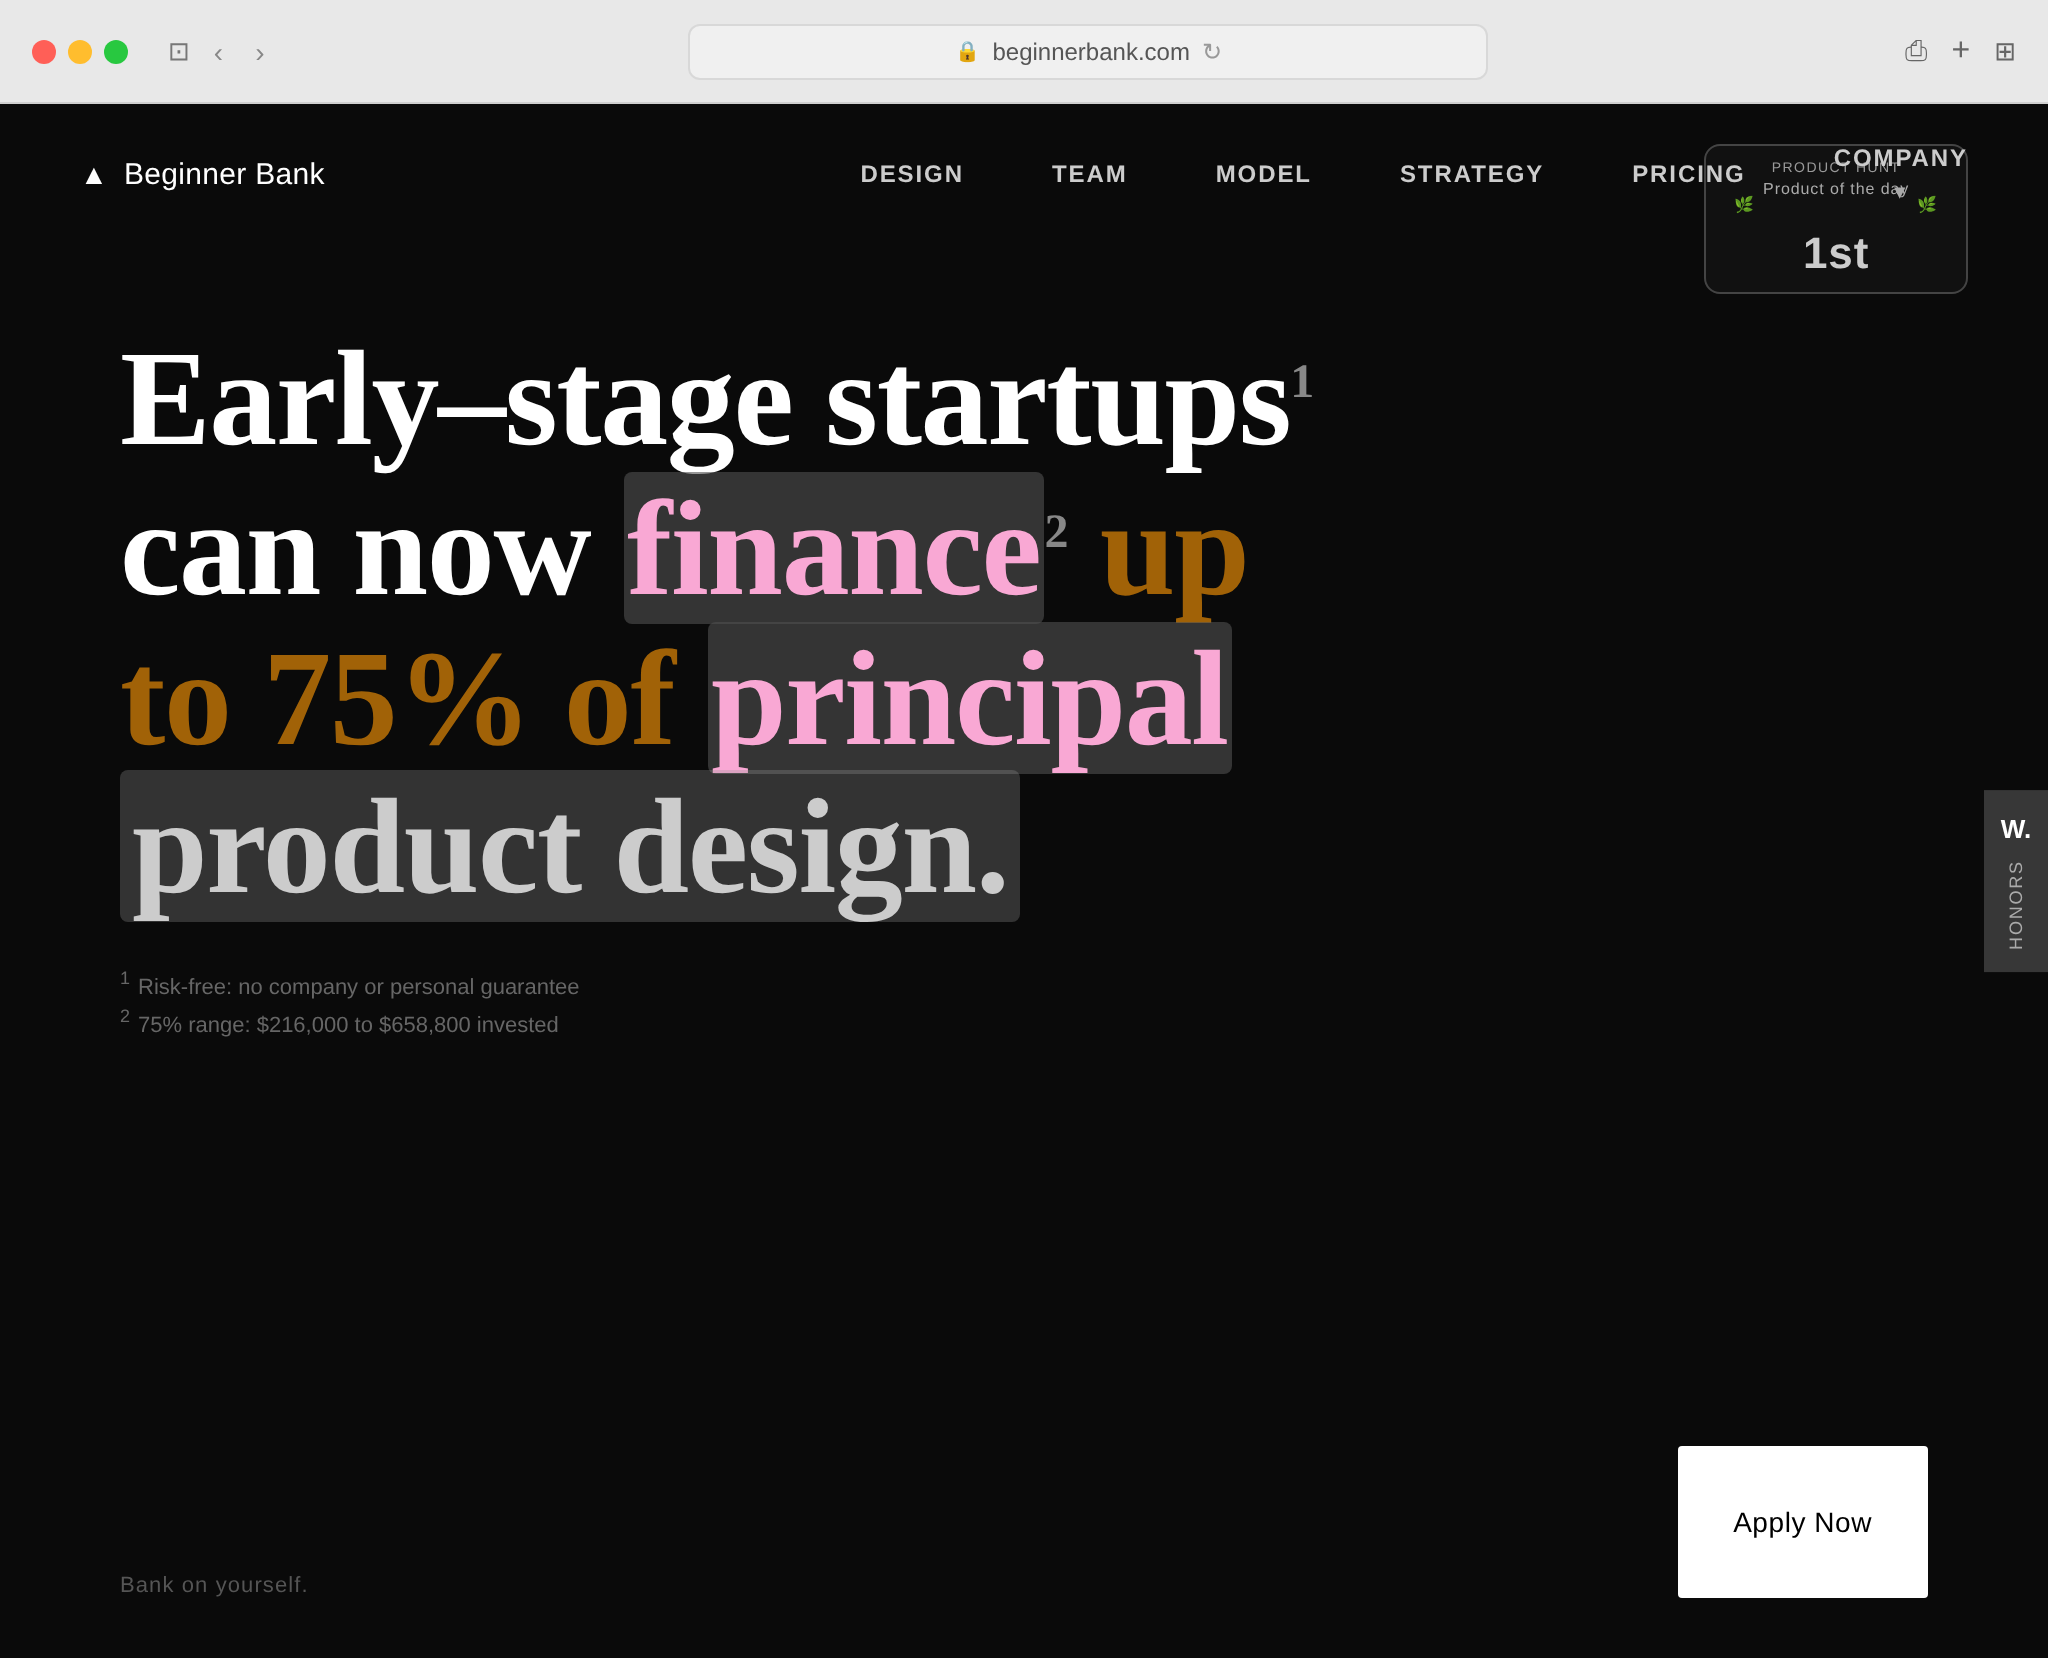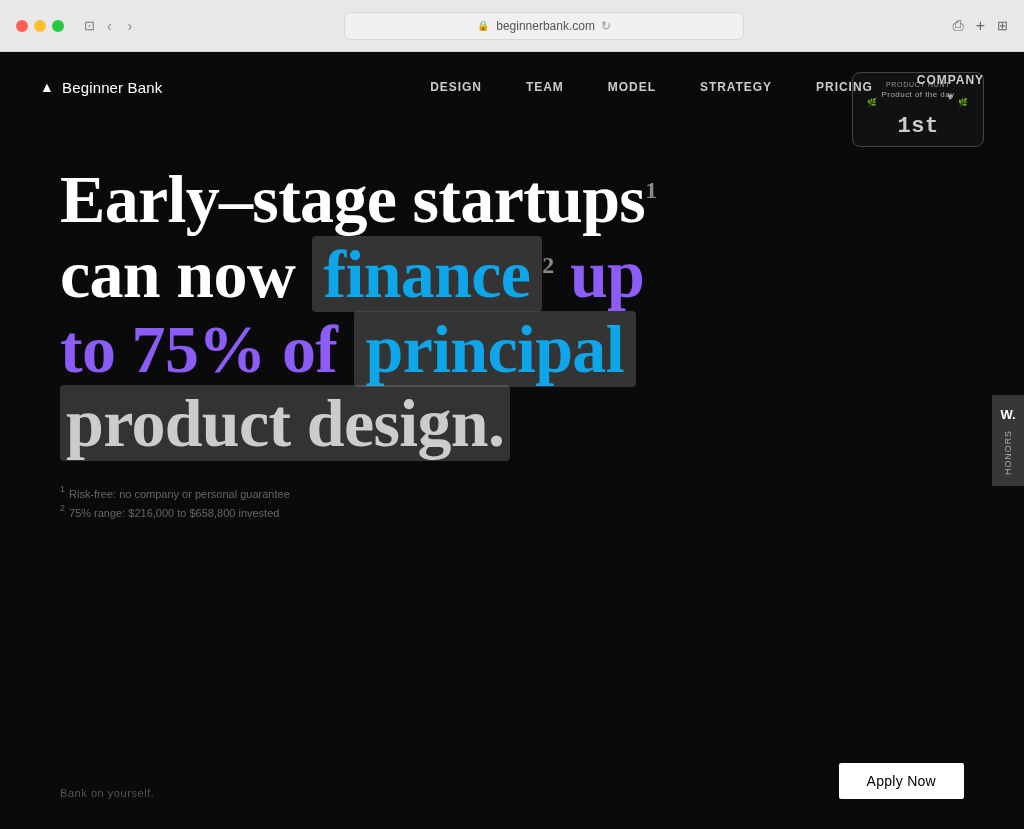--- a/index.html
+++ b/index.html
@@ -188,21 +188,20 @@
       color: #aaa;
       margin-bottom: 15px;
     }
 
     .ph-badge .ph-rank {
       font-size: 22px;
       font-weight: 700;
       color: #cccccc;
       line-height: 1;
       margin-top: 2px;
-      font-family: Liberation Mono, monospace;
     }
 
     
     .hero {
       padding: 40px 60px 0 60px;
       position: relative;
     }
 
     .hero-text {
       font-size: 68px;
@@ -212,28 +211,28 @@
       letter-spacing: -0.01em;
       max-width: 620px;
       font-family: Georgia, 'Times New Roman', serif;
     }
 
     .word-normal {
       color: #ffffff;
     }
 
     .word-dim {
-      color: #8b5cf6;
+      color: #a16207;
     }
 
     .word-highlight-dark {
       background: rgba(80, 80, 80, 0.6);
       border-radius: 4px;
-      padding: 0 12px;
-      color: #0ea5e9;
+      padding: 0 2px;
+      color: #f9a8d4;
     }
 
     .word-highlight-light {
       background: rgba(150, 150, 150, 0.3);
       border-radius: 4px;
       padding: 0 6px;
       color: #cccccc;
     }
 
     .superscript {
@@ -309,21 +308,21 @@
     .tagline {
       color: #555555;
       font-size: 11px;
       letter-spacing: 0.05em;
     }
 
     .apply-btn {
       background: #ffffff;
       color: #000000;
       border: none;
-      padding: 10px 28px;
+      padding: 30px 28px;
       font-size: 14px;
       font-weight: 400;
       letter-spacing: 0.02em;
       cursor: pointer;
       border-radius: 2px;
     }
 
   </style>
 </head>
 <body>

